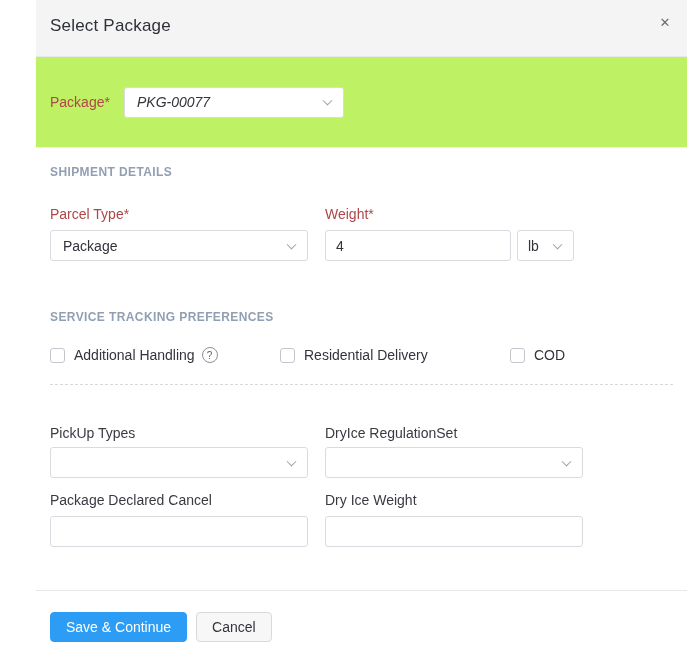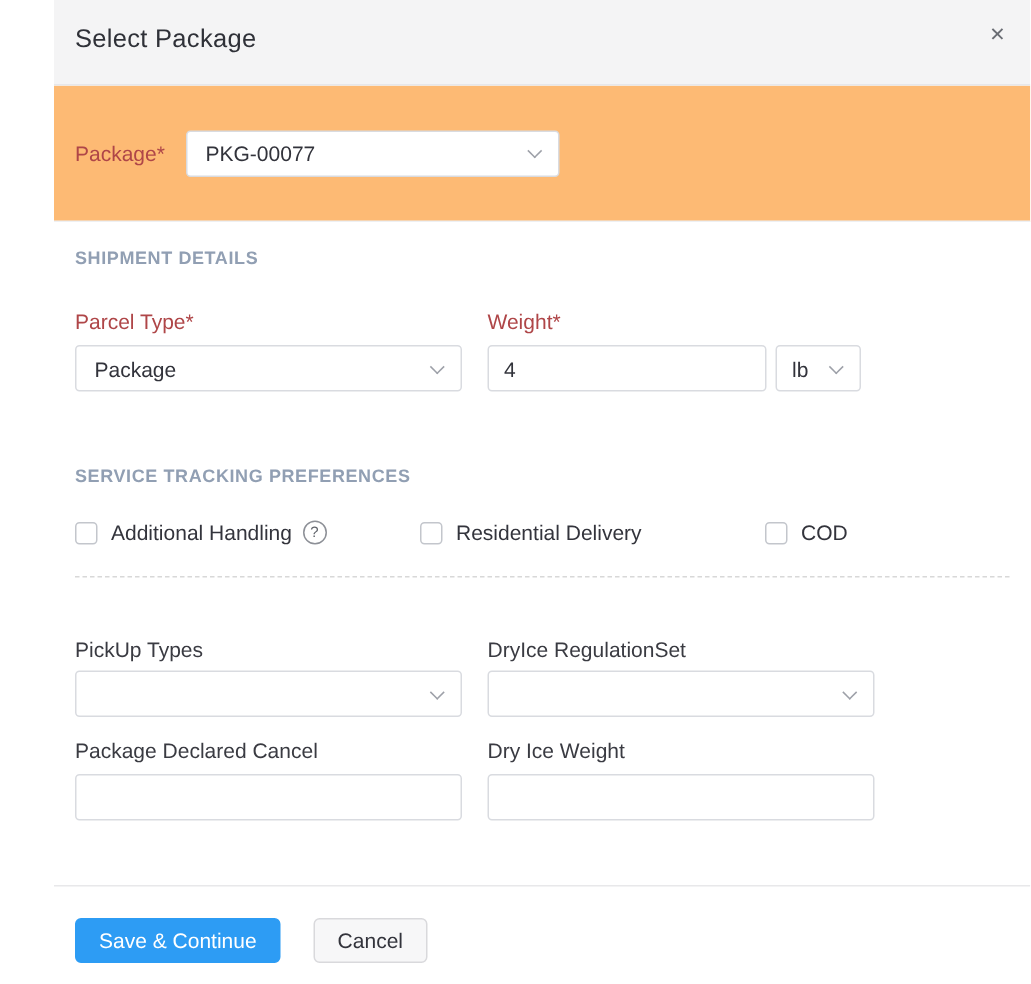--- a/index.html
+++ b/index.html
@@ -27,21 +27,21 @@
   .close-btn {
     position:absolute; top:13px; right:12px;
     width:20px; height:20px;
     background:none; border:none; cursor:pointer;
     font-size:13px; color:#6a6d74; line-height:20px; text-align:center;
   }
 
   
   .package-band {
     height:91px; flex:0 0 91px;
-    background:#fdba74;
+    background:#bef264;
     border-bottom:1px solid #eef0f3;
     display:flex; align-items:center;
     padding:0 14px;
   }
   .req-label { color:#af4648; font-size:14px; }
   .plain-label { color:#3a3b42; font-size:14px; }
   .package-band .label-cell { width:74px; flex:0 0 74px; }
 
   .select-box {
     position:relative;
@@ -54,21 +54,21 @@
     font-size:14px; color:#32333b;
     cursor:pointer;
   }
   .chev {
     position:absolute; right:12px; top:50%;
     width:7px; height:7px;
     border-right:1.5px solid #9da0a8;
     border-bottom:1.5px solid #9da0a8;
     transform:translateY(-70%) rotate(45deg);
   }
-  .package-select { width:249px; }
+  .package-select { width:220px;font-style:italic; }
 
   
   .dialog-body { flex:1 1 auto; padding:0 14px; overflow:hidden; }
 
   .section-heading {
     margin-top:17px;
     font-size:12px; font-weight:bold;
     color:#919fb3; letter-spacing:.4px;
   }
   .section-heading.tracking { margin-top:49px; }
@@ -113,21 +113,21 @@
   .labels-row-2 { margin-top:40px;align-items:center; }
   .controls-row-2 { margin-top:6px; }
   .labels-row-3 { margin-top:14px; }
   .controls-row-3 { margin-top:8px; }
 
   
   .dialog-footer {
     flex:0 0 66px; height:66px;
     border-top:1px solid #e8e8ea;
     padding:21px 14px 0 14px;
-    display:flex; gap:22px;margin-top:22px;
+    display:flex; gap:9px;margin-top:22px;
   }
   .btn {
     height:30px;
     border-radius:4px;
     font-size:14px;
     padding:0 15px;
     cursor:pointer;
     font-family:inherit;
   }
   .btn-primary {

